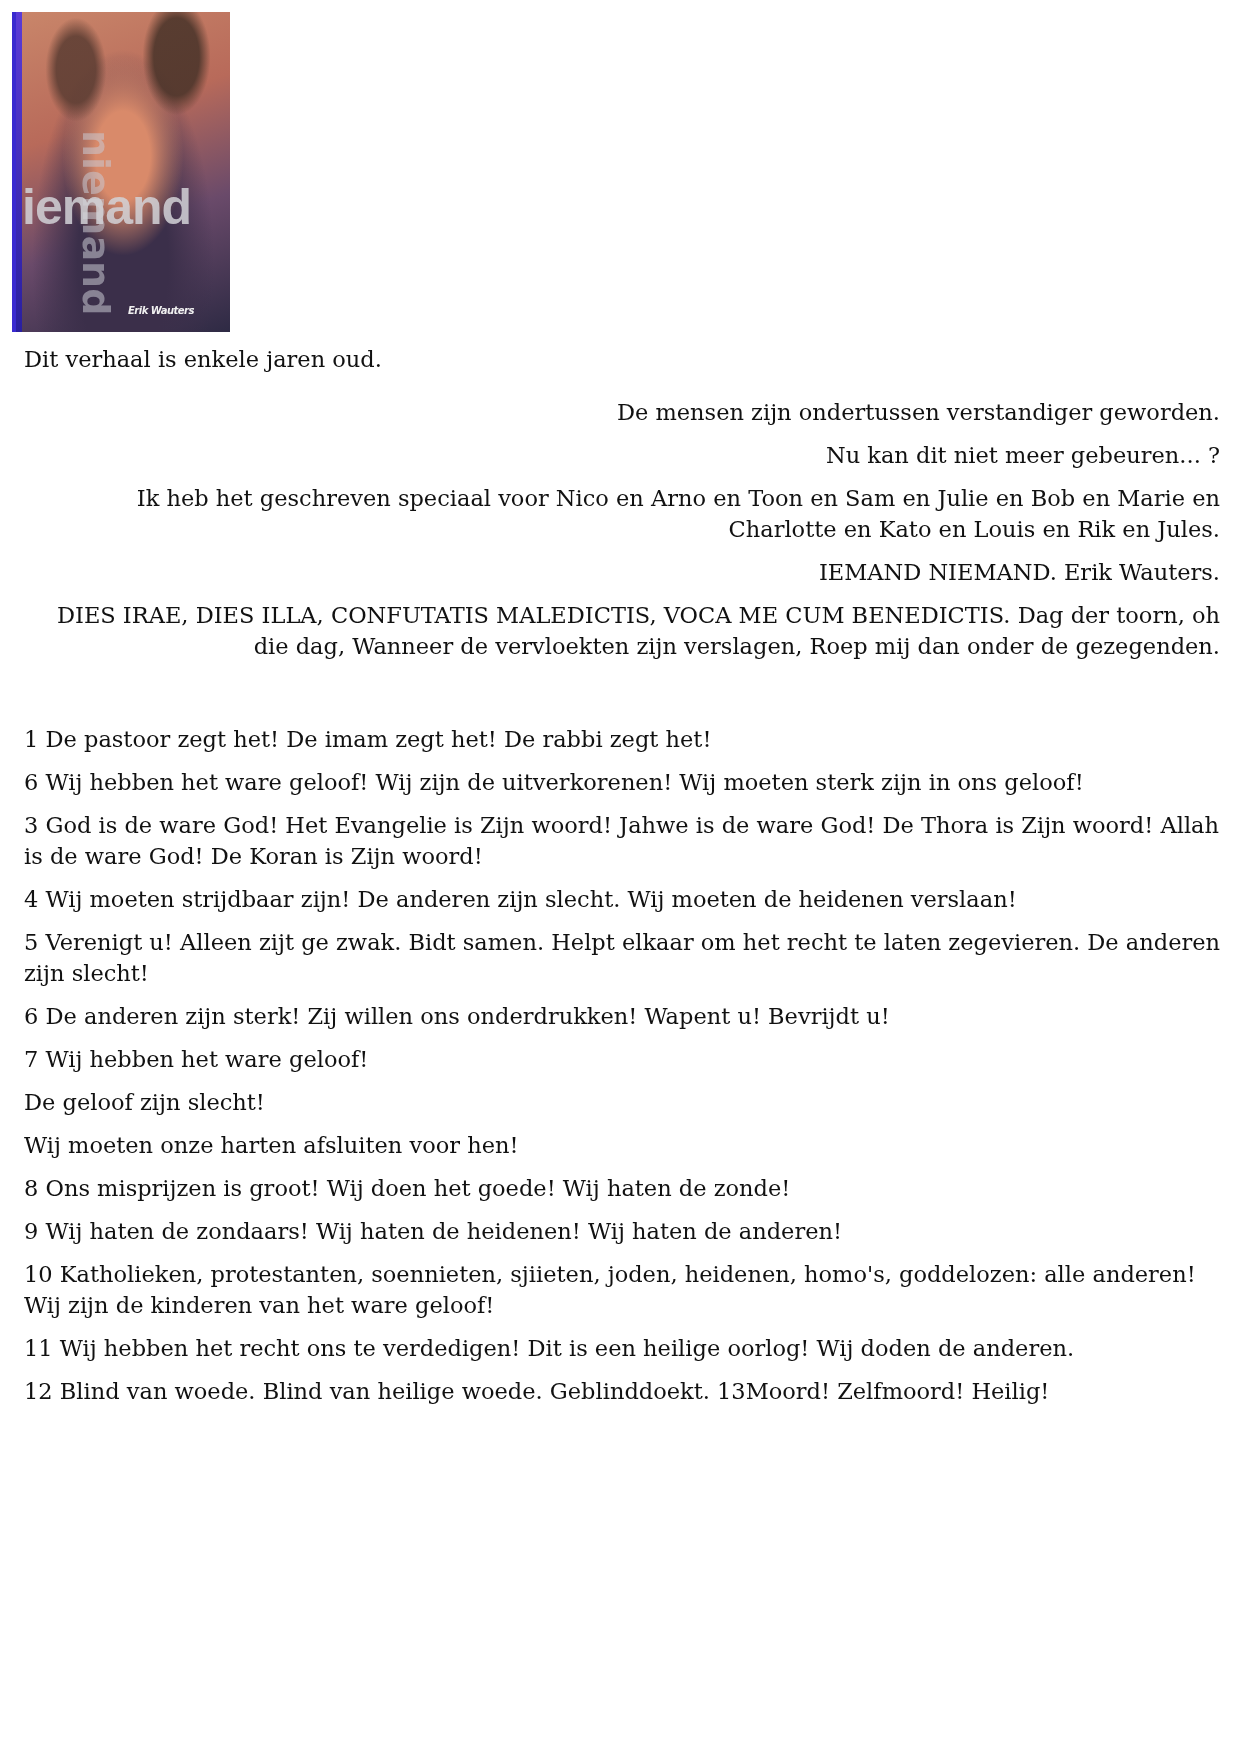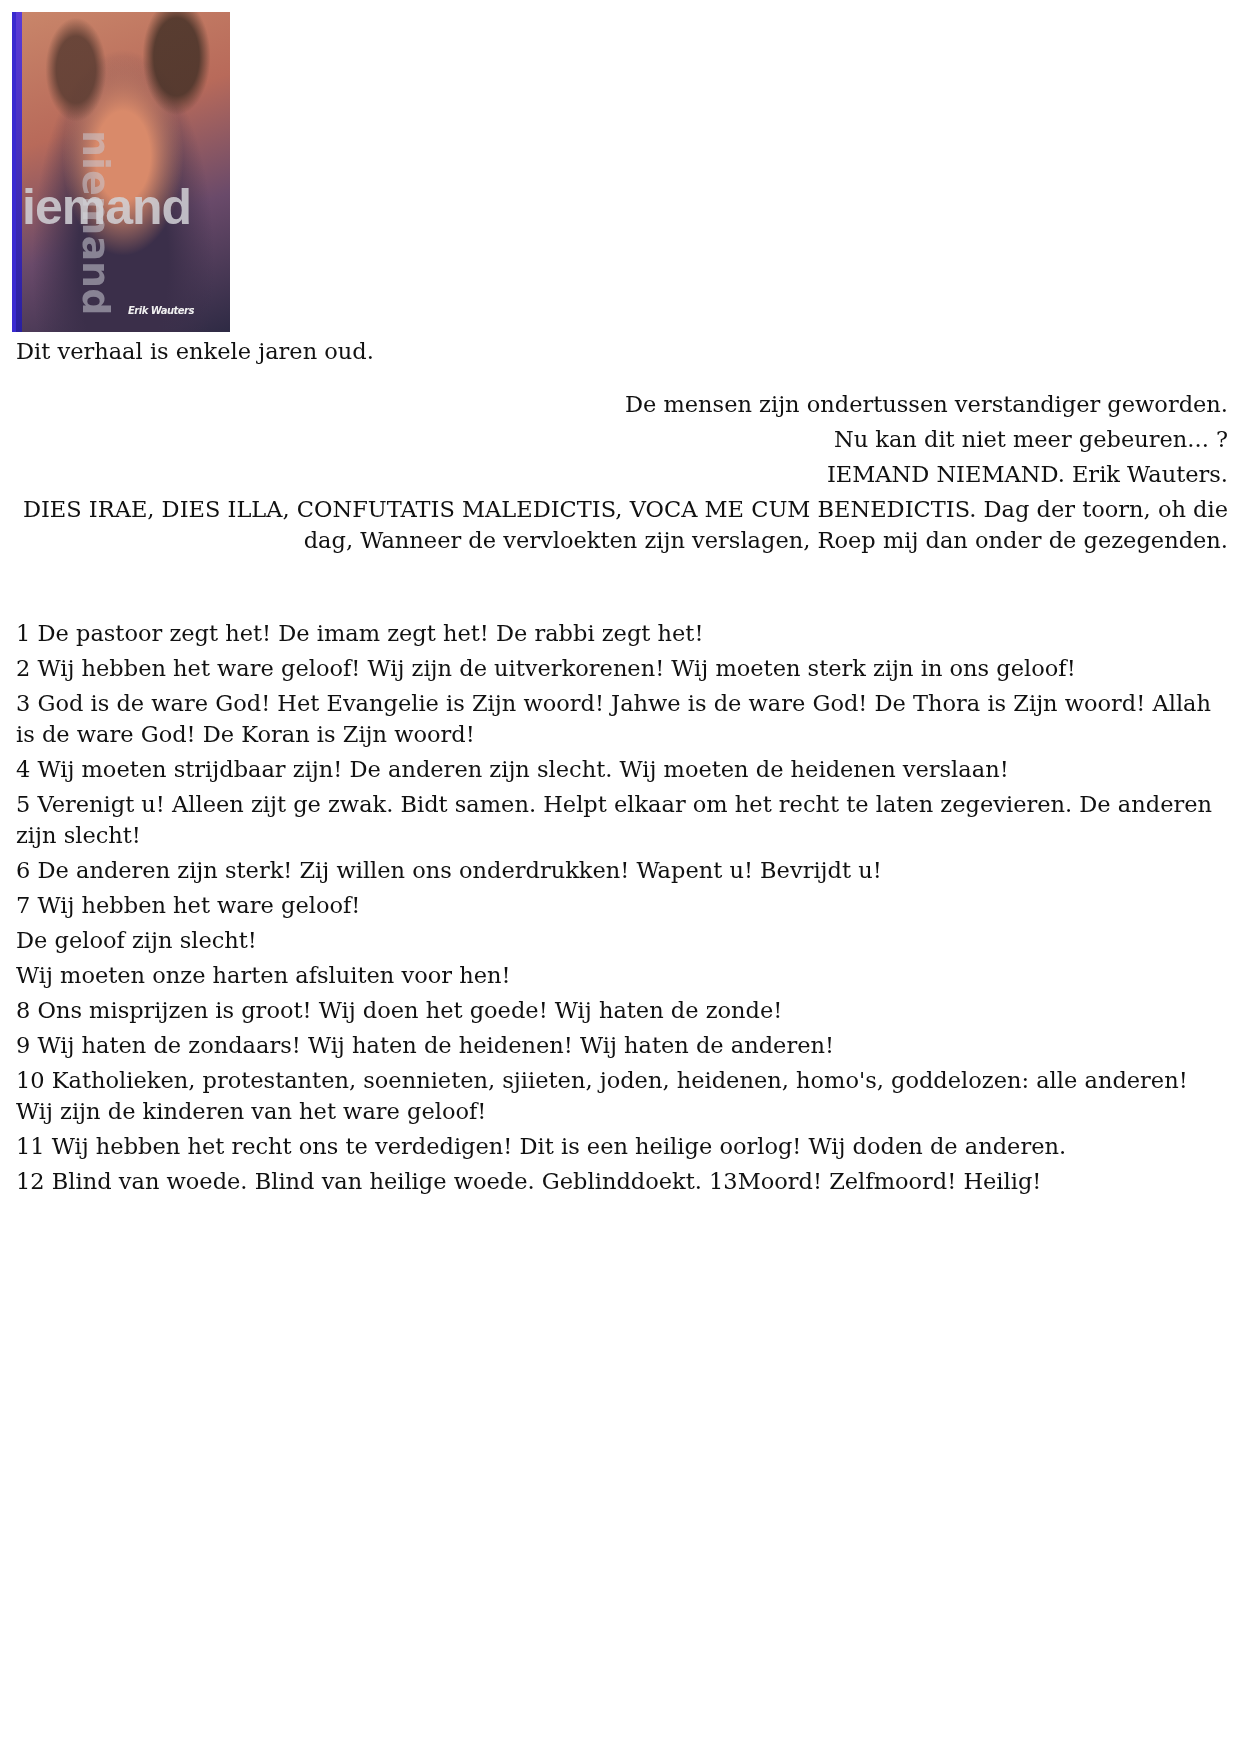--- a/index.html
+++ b/index.html
@@ -33,21 +33,21 @@
       font-size: 38px; color: rgba(200,200,210,0.55);
       transform: rotate(90deg); transform-origin: left top; white-space: nowrap;
       margin-left: 40px;
     }
     .cover .author {
       position: absolute; right: 36px; bottom: 16px;
       font-family: "DejaVu Sans", "Liberation Sans", sans-serif; font-style: italic; font-weight: bold;
       font-size: 10px; color: #f0f0f0; letter-spacing: -0.5px;
     }
     .text { font-size: 22.5px; line-height: 31px; margin: 0; white-space: normal; }
-    .p { margin: 4px; }
+    .p { margin: 12px; }
     .intro { margin-top: 4px; }
     .block2 { margin-top: 22px; text-align: right; }
     .block3 { margin-top: 62px; }
     .block4 { margin-top: 62px; }
   </style>
 </head>
 <body>
 
 <div class="page">
 
@@ -58,27 +58,28 @@
     <div class="author">Erik Wauters</div>
   </div>
 
   <div class="text intro">
     <p class="p">Dit verhaal is enkele jaren oud.</p>
   </div>
 
   <div class="text block2">
     <p class="p">De mensen zijn ondertussen verstandiger geworden.</p>
     <p class="p">Nu kan dit niet meer gebeuren... ?</p>
+    <p class="p">Ik heb het geschreven speciaal voor Nico en Arno en Toon en Sam en Julie en Bob en Marie en Charlotte en Kato en Louis en Rik en Jules.</p>
     <p class="p">IEMAND NIEMAND. Erik Wauters.</p>
     <p class="p">DIES IRAE, DIES ILLA, CONFUTATIS MALEDICTIS, VOCA ME CUM BENEDICTIS. Dag der toorn, oh die dag, Wanneer de vervloekten zijn verslagen, Roep mij dan onder de gezegenden.</p>
   </div>
 
   <div class="text block3">
     <p class="p">1 De pastoor zegt het! De imam zegt het! De rabbi zegt het!</p>
-    <p class="p">2 Wij hebben het ware geloof! Wij zijn de uitverkorenen! Wij moeten sterk zijn in ons geloof!</p>
+    <p class="p">6 Wij hebben het ware geloof! Wij zijn de uitverkorenen! Wij moeten sterk zijn in ons geloof!</p>
     <p class="p">3 God is de ware God! Het Evangelie is Zijn woord! Jahwe is de ware God! De Thora is Zijn woord! Allah is de ware God! De Koran is Zijn woord!</p>
     <p class="p">4 Wij moeten strijdbaar zijn! De anderen zijn slecht. Wij moeten de heidenen verslaan!</p>
     <p class="p">5 Verenigt u! Alleen zijt ge zwak. Bidt samen. Helpt elkaar om het recht te laten zegevieren. De anderen zijn slecht!</p>
     <p class="p">6 De anderen zijn sterk! Zij willen ons onderdrukken! Wapent u! Bevrijdt u!</p>
     <p class="p">7 Wij hebben het ware geloof!</p>
     <p class="p">De geloof zijn slecht!</p>
     <p class="p">Wij moeten onze harten afsluiten voor hen!</p>
     <p class="p">8 Ons misprijzen is groot! Wij doen het goede! Wij haten de zonde!</p>
     <p class="p">9 Wij haten de zondaars! Wij haten de heidenen! Wij haten de anderen!</p>
     <p class="p">10 Katholieken, protestanten, soennieten, sjiieten, joden, heidenen, homo's, goddelozen: alle anderen! Wij zijn de kinderen van het ware geloof!</p>

